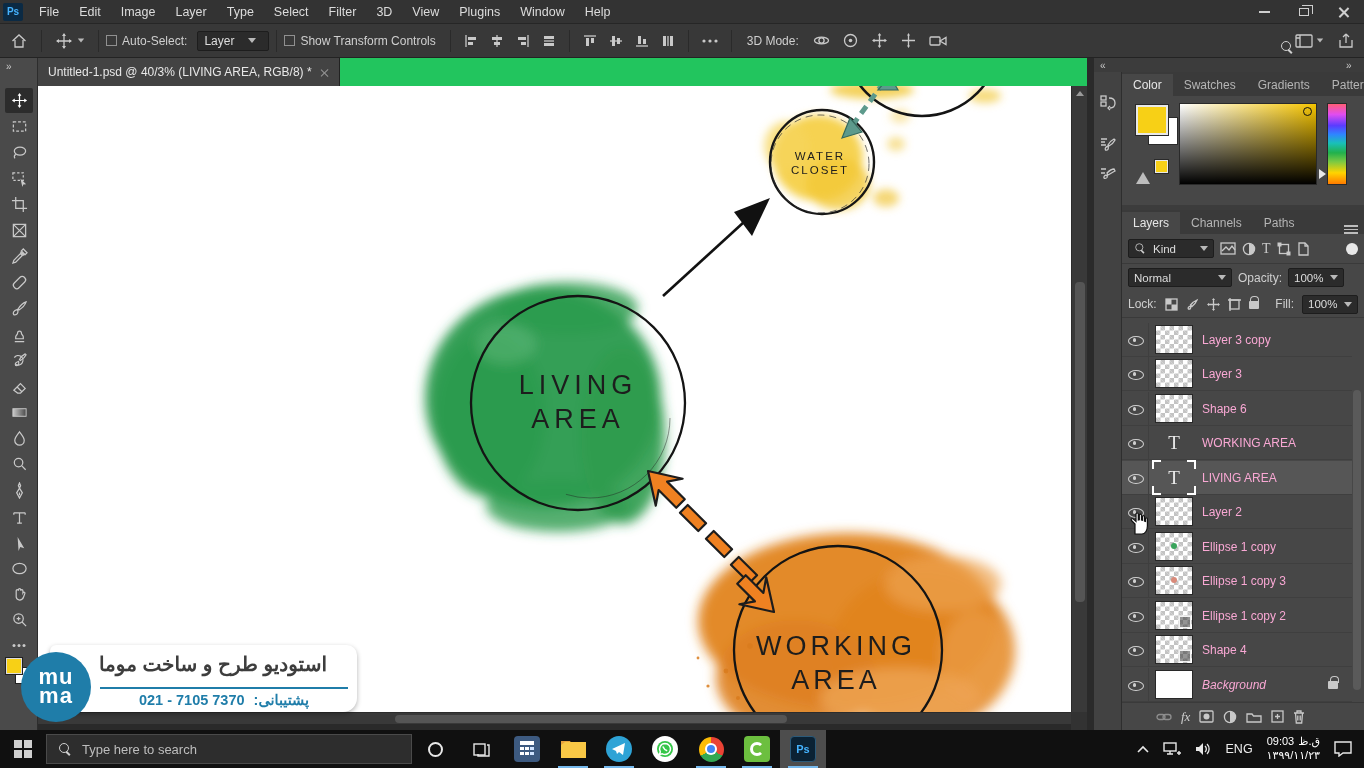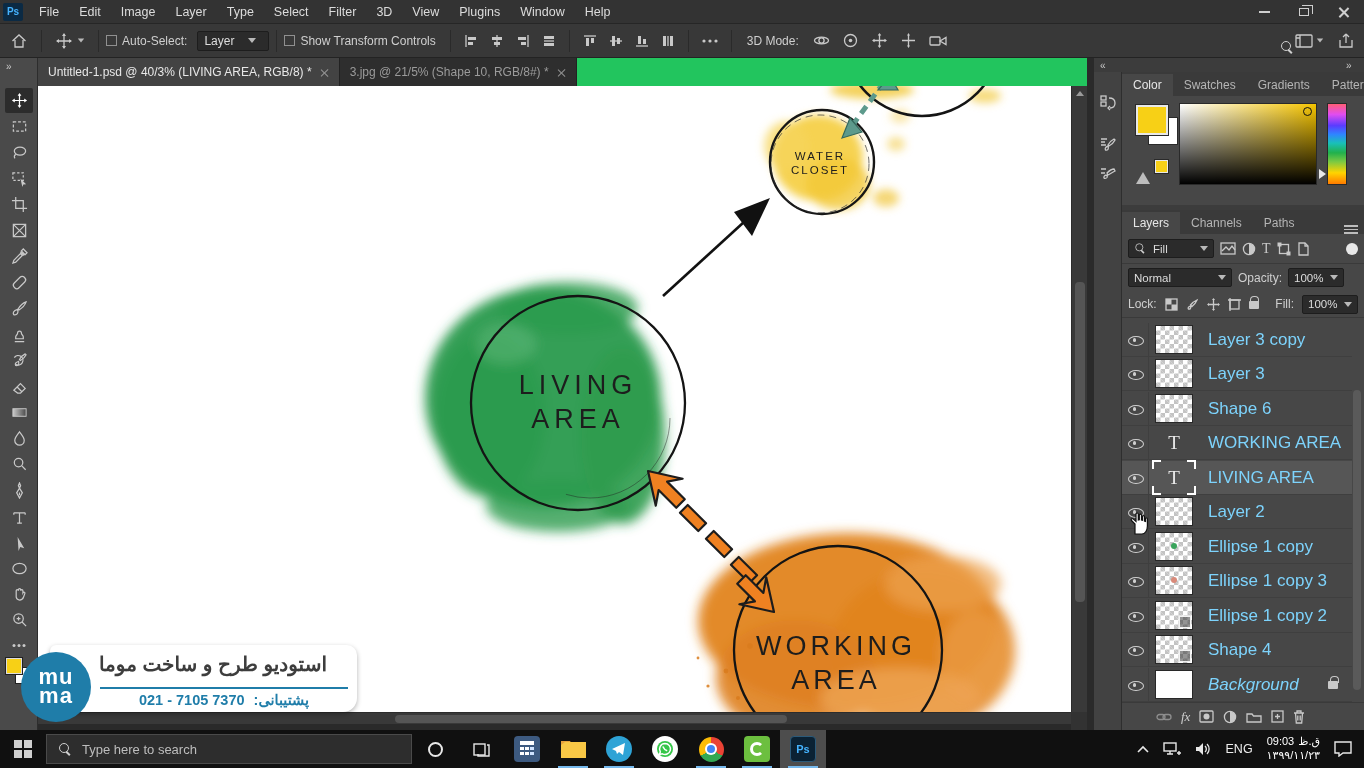--- a/index.html
+++ b/index.html
@@ -78,21 +78,21 @@
   .checker{background-color:#fff;background-image:linear-gradient(45deg,#c3c3c3 25%,transparent 25%,transparent 75%,#c3c3c3 75%),linear-gradient(45deg,#c3c3c3 25%,transparent 25%,transparent 75%,#c3c3c3 75%);background-size:9px 9px;background-position:0 0,4.5px 4.5px;outline:1px solid #282828}
   .whitethumb{background:#fff;outline:1px solid #282828}
   .tthumb{display:flex;align-items:center;justify-content:center;color:#ececec;font-size:19px;font-family:"Liberation Serif",serif}
   .dot{position:absolute;left:15px;top:10px;width:6px;height:6px;border-radius:50%}
   .badge{position:absolute;right:1px;bottom:1px;width:12px;height:12px;border:1.5px solid #f2f2f2;background:rgba(60,60,60,.55)}
   .corners i{position:absolute;width:9px;height:9px;border-color:#fff;border-style:solid;border-width:0}
   .corners i:nth-child(1){left:-4px;top:-4px;border-left-width:2px;border-top-width:2px}
   .corners i:nth-child(2){right:-4px;top:-4px;border-right-width:2px;border-top-width:2px}
   .corners i:nth-child(3){left:-4px;bottom:-4px;border-left-width:2px;border-bottom-width:2px}
   .corners i:nth-child(4){right:-4px;bottom:-4px;border-right-width:2px;border-bottom-width:2px}
-  .lname{margin-left:16px;color:#7dd3fc;font-size:17px;white-space:nowrap}
+  .lname{margin-left:10px;color:#f9a8d4;font-size:12px;white-space:nowrap}
   .padlock{position:relative;width:10px;height:8px;background:#c9c9c9;border-radius:1px}
   .padlock:before{content:"";position:absolute;left:1.5px;top:-5px;width:7px;height:6px;border:1.6px solid #c9c9c9;border-bottom:none;border-radius:4px 4px 0 0}
   
   .wmcard{left:50px;top:645px;width:307px;height:67px;background:#fff;border-radius:6px 10px 14px 6px;box-shadow:0 2px 5px rgba(0,0,0,.3);z-index:40}
   .wmlogo{left:21px;top:652px;width:70px;height:70px;border-radius:50%;background:#1f7da9;z-index:41;display:flex;flex-direction:column;align-items:center;justify-content:center;color:#fff;font-weight:bold;line-height:.85;font-size:22px;letter-spacing:1px}
   .wmtitle{left:88px;top:652px;width:250px;text-align:center;color:#3d3d3d;font-size:20px;font-weight:bold;z-index:42;direction:rtl}
   .wmline{left:100px;top:687px;width:248px;height:2px;background:#1f7da9;z-index:42}
   .wmphone{left:100px;top:692px;width:248px;text-align:center;color:#1f7da9;font-size:14.5px;font-weight:bold;z-index:42;direction:rtl}
   
   .taskbar{left:0;top:730px;width:1364px;height:38px;background:#101010;display:flex;align-items:center;z-index:50}
@@ -279,24 +279,20 @@
           </svg>
         </div>
     </div>
   </div>
 
   <div class="r tabbar">
     <div class="dtab active">
       <span>Untitled-1.psd @ 40/3% (LIVING AREA, RGB/8) *</span>
       <span class="tclose"></span>
     </div>
-    <div class="dtab inactive">
-      <span>3.jpg @ 21/5% (Shape 10, RGB/8#) *</span>
-      <span class="tclose"></span>
-    </div>
   </div>
 
   <div class="r toolbar">
     <div class="r chev2" style="left:6px;top:3px">»</div>
     <div class="tool active" style="top:30px">
         <svg width="17" height="17" viewBox="0 0 18 18">
           <path class="ic" style="stroke:#fff" d="M9 2v14M2 9h14"></path>
           <path fill="#fff" d="M9 1L7 4h4zM9 17l-2-3h4zM1 9l3-2v4zM17 9l-3-2v4z"></path>
         </svg>
       </div>
@@ -584,21 +580,21 @@
         <div class="hamb">
             <i></i>
             <i></i>
             <i></i>
           </div>
       </div>
 
       <div style="display:flex;align-items:center;height:30px;padding:0 6px;gap:6px;border-bottom:1px solid #3a3a3a">
         <div class="valbox" style="width:86px">
           <span class="mag" style="transform:scale(.8)"></span>
-          <span>Fill</span>
+          <span>Kind</span>
           <span class="caret" style="margin-left:auto"></span>
         </div>
         <span>
             <svg width="16" height="13" viewBox="0 0 16 13">
               <rect class="ic" x="1" y="1" width="14" height="11"></rect>
               <path class="ic" d="M2 9l4-4 3 3 3-4 3 4"></path>
             </svg>
           </span>
         <span>
             <svg width="14" height="14" viewBox="0 0 14 14">

